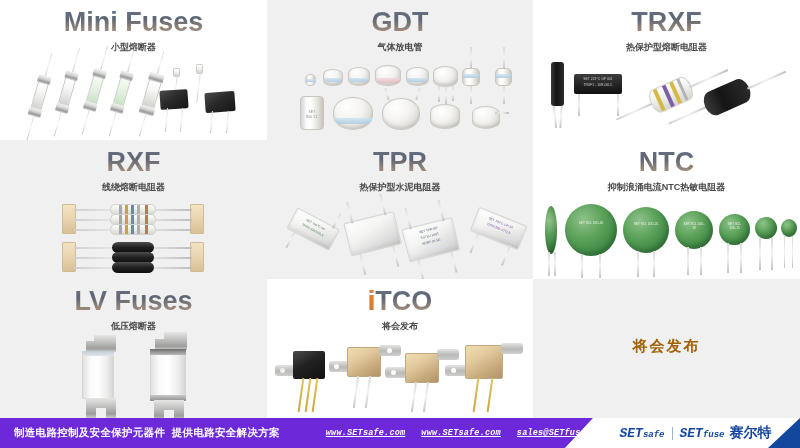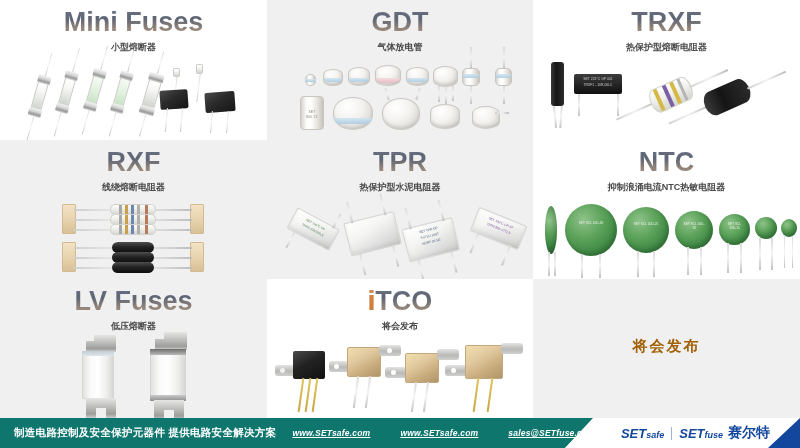--- a/index.html
+++ b/index.html
@@ -175,34 +175,35 @@
 
   
   .soon-wrap { position:absolute; left:0; right:0; top:0; bottom:0; display:flex; flex-direction:column; align-items:center; justify-content:center; }
   .soon-small { font-size: 15px; font-weight: bold; color: #a16207; letter-spacing: 2px; margin-bottom: 4px; }
   .soon-big   { font-size: 37px; font-weight: bold; color: #5a5a5a; letter-spacing: 2px; }
 
   
   .footer {
     flex: 0 0 30px;
     position: relative;
-    background: #0f766e;
+    background: #6d28d9;
     display: flex;
     align-items: center;
     overflow: hidden;
+    font-family: Liberation Mono, monospace;
   }
   .footer-slogan {
     color: #ffffff;
     font-size: 10.5px;
     font-weight: bold;
     margin-left: 14px;
     white-space: nowrap;
     letter-spacing: .3px;
   }
-  .footer-links { display:flex; align-items:center; margin-left: 16px; gap: 30px; }
+  .footer-links { display:flex; align-items:center; margin-left: 46px; gap: 16px; }
   .footer-link {
     color: #ffffff;
     font-size: 8.5px;
     font-style: italic;
     font-weight: bold;
     white-space: nowrap;
     letter-spacing: .2px;
   }
   .footer-right {
     position: absolute; right: 0; top: 0; bottom: 0;

